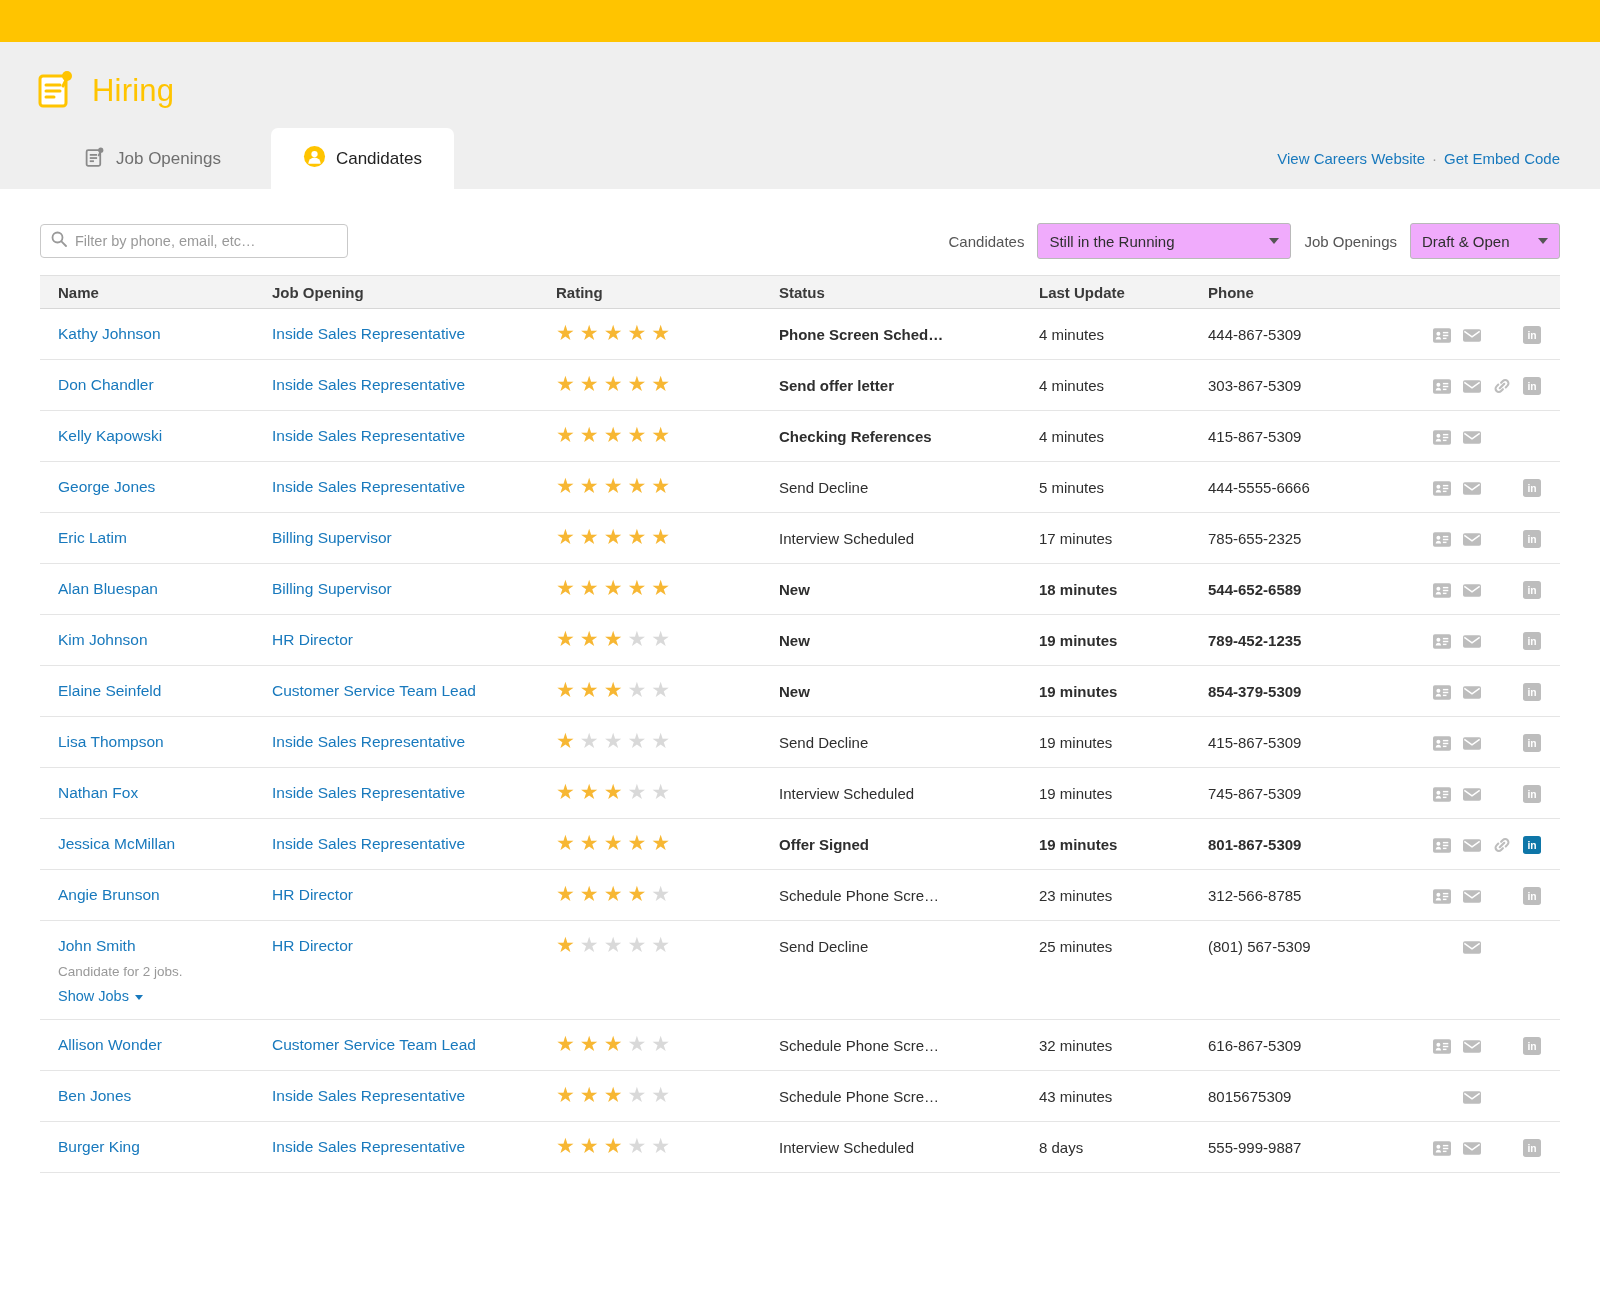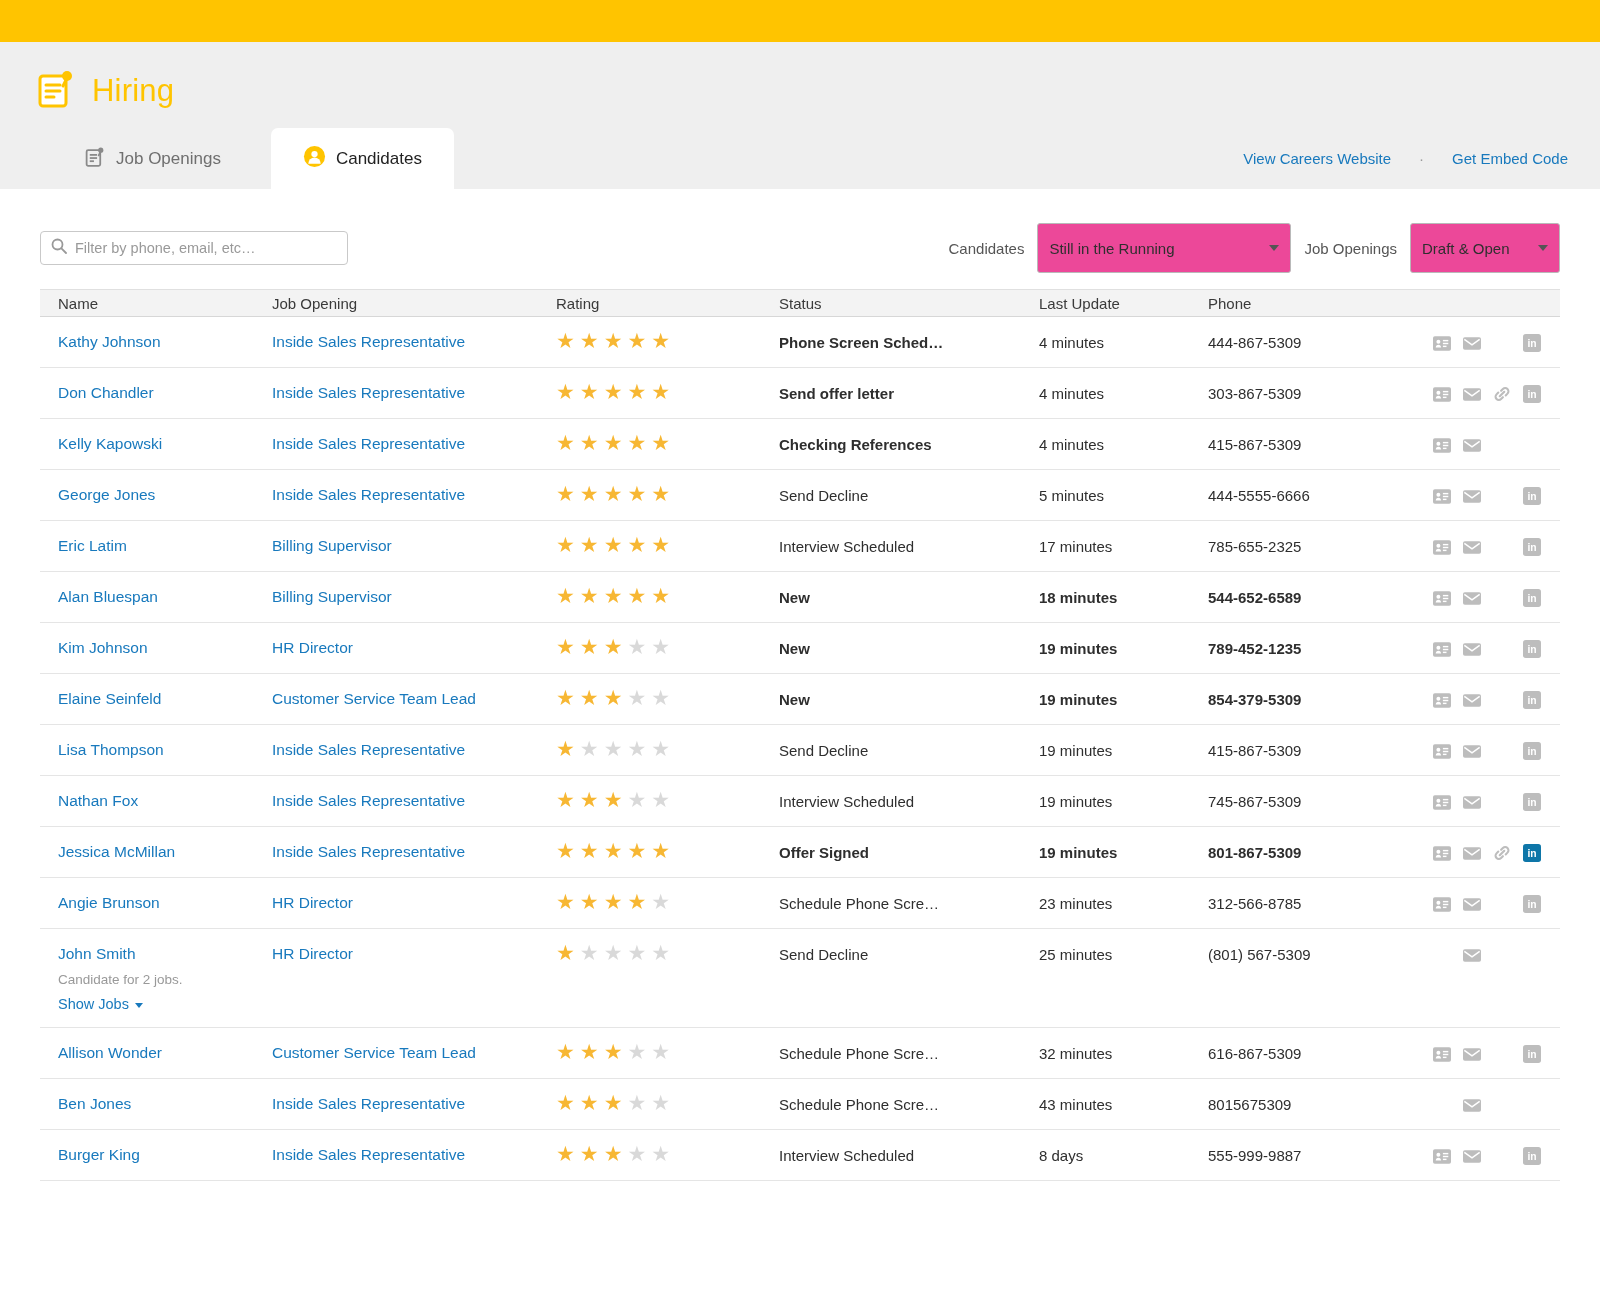--- a/index.html
+++ b/index.html
@@ -8,38 +8,38 @@
 
   .top-bar { height:42px; background:var(--accent,#FFC400); }
 
   header { background:#efefef; }
   .logo-row { display:flex; align-items:center; gap:16px; padding:26px 0 14px 36px; }
   .logo-text { color:var(--accent,#FFC400); font-size:31px; font-weight:400; letter-spacing:.2px; }
 
   .tabs-row { display:flex; align-items:stretch; padding-left:58px; position:relative; }
   .tab { display:flex; align-items:center; gap:10px; padding:17px 26px 16px; font-size:17px; color:#6f6f6f; cursor:pointer; }
   .tab.active { background:#fff; border-radius:7px 7px 0 0; color:#222; margin-left:24px; padding:17px 32px 16px; }
-  .header-links { margin-left:auto; align-self:center; padding-right:32px; font-size:15px; display:flex; gap:28px; align-items:center; }
+  .header-links { margin-left:auto; align-self:center; padding-right:40px; font-size:15px; display:flex; gap:7px; align-items:center; }
   .header-links .dot { color:#9a9a9a; }
 
   main { padding:0 40px 40px; background:#fff; }
 
   .filter-row { display:flex; align-items:center; margin:34px 0 16px; }
   .search-box { width:308px; height:34px; border:1px solid #c9c9c9; border-radius:4px; background:#fff; display:flex; align-items:center; gap:8px; padding:0 10px; }
   .search-box input { border:none; outline:none; width:100%; font-size:14.5px; font-family:inherit; color:#333; background:transparent; }
   .search-box input::placeholder { color:#999; }
   .filter-right { margin-left:auto; display:flex; align-items:center; gap:13px; }
   .filter-label { font-size:15px; color:#555; }
-  .dropdown { height:50px; border:1px solid #b9b9b9; border-radius:3px; background:#ec4899; display:flex; align-items:center; justify-content:space-between; padding:0 11px; font-size:15px; color:#2f2f2f; cursor:pointer; }
+  .dropdown { height:36px; border:1px solid #b9b9b9; border-radius:3px; background:#f0abfc; display:flex; align-items:center; justify-content:space-between; padding:0 11px; font-size:15px; color:#2f2f2f; cursor:pointer; }
   .dd-candidates { width:254px; }
   .dd-jobs { width:150px; }
   .caret { width:0; height:0; border-left:5px solid transparent; border-right:5px solid transparent; border-top:6px solid #555; margin-left:10px; }
 
   :root { --cols: 214px 284px 223px 260px 169px 182px 1fr; }
-  .table-header { display:grid; grid-template-columns:var(--cols); align-items:center; height:28px; padding:0 18px; background:#f3f3f3; border-top:1px solid #e0e0e0; border-bottom:1px solid #d7d7d7; font-size:15px; font-weight:400; color:#3a3a3a; }
+  .table-header { display:grid; grid-template-columns:var(--cols); align-items:center; height:34px; padding:0 18px; background:#f3f3f3; border-top:1px solid #e0e0e0; border-bottom:1px solid #d7d7d7; font-size:15px; font-weight:700; color:#3a3a3a; }
   .table-header span { cursor:pointer; }
 
   .row { display:grid; grid-template-columns:var(--cols); align-items:start; padding:16px 18px 15px; border-bottom:1px solid #e5e5e5; font-size:15px; }
   .row a.cell-link { font-size:15.5px; }
   .sub-note { color:#999; font-size:13.5px; margin-top:9px; }
   .show-jobs { display:inline-block; margin-top:9px; font-size:14.5px; }
   .show-jobs::after { content:""; display:inline-block; margin-left:6px; border-left:4px solid transparent; border-right:4px solid transparent; border-top:5px solid var(--link,#1879BD); vertical-align:middle; }
 
   .rating { margin-top:-3px; white-space:nowrap; }
   .star { font-size:21px; color:var(--star-empty,#D9D9D9); margin-right:5px; line-height:1; cursor:pointer; }

